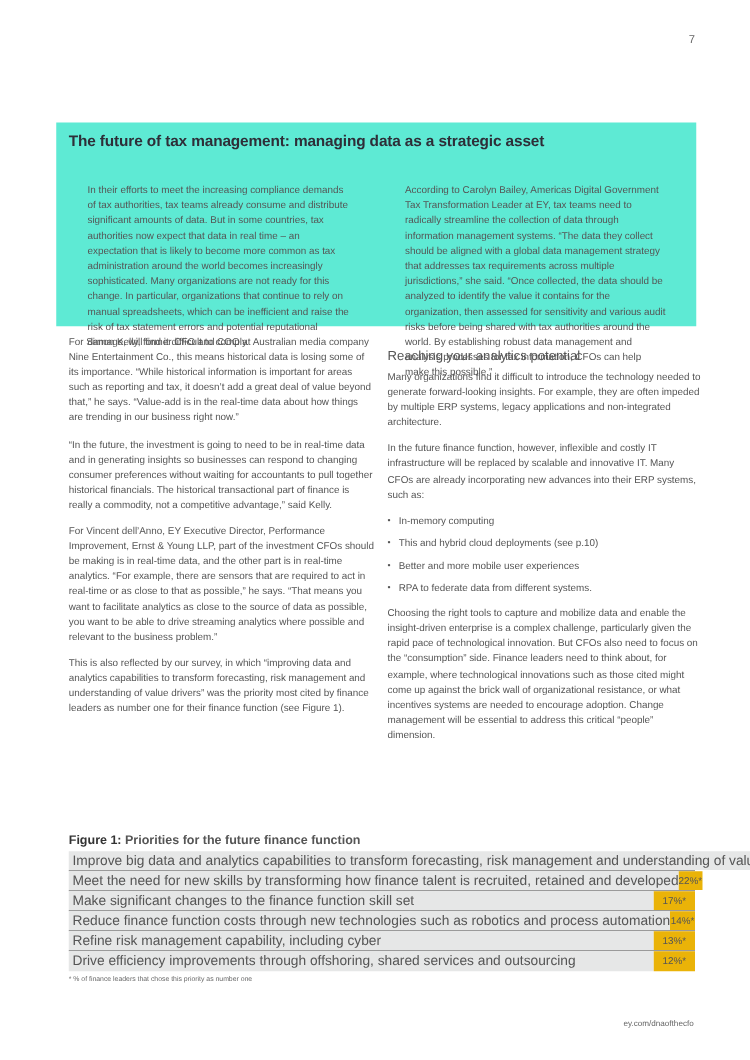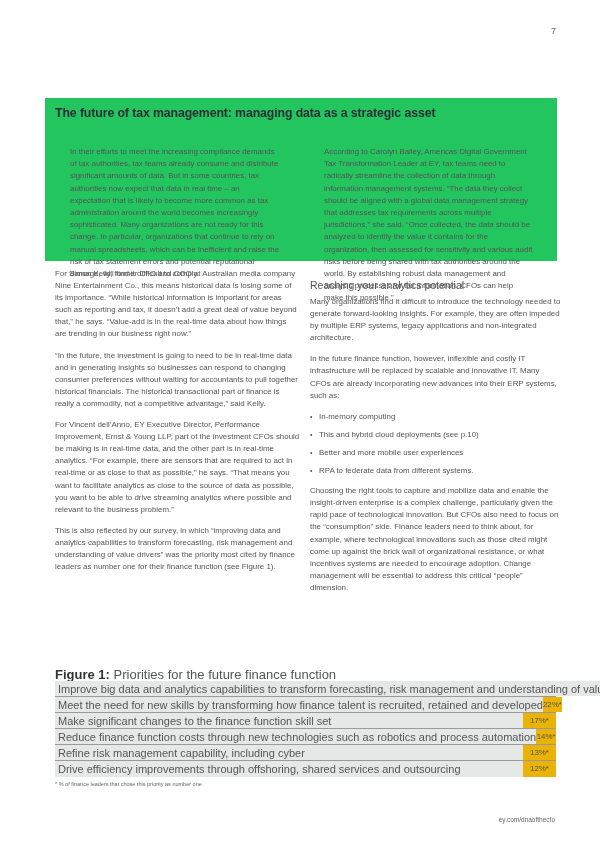--- a/index.html
+++ b/index.html
@@ -1,36 +1,36 @@
 <!DOCTYPE html>
 <html><head>
 <meta charset="utf-8">
 <style>
   html, body { margin: 0; padding: 0; background: #ffffff; }
   body { width: 600px; height: 848px; position: relative; overflow: hidden;
          font-family: "Liberation Sans", sans-serif; color: #4a4a4a; }
   .page-num { position: absolute; top: 26px; right: 44px; font-size: 9px; color: #666; }
   .box { position: absolute; left: 45px; top: 98px; width: 512px; height: 163px;
-         background: #22c55e; padding: 0 0 0 10px; box-sizing: border-box; }
+         background: #5eead4; padding: 0 0 0 10px; box-sizing: border-box; }
   .box h2 { margin: 0; position: absolute; top: 8px; left: 10px;
             font-size: 12.3px; font-weight: bold; color: #2e2e38; letter-spacing: -0.1px; }
   .box .col { position: absolute; top: 33px; width: 240px; font-size: 7.9px;
               line-height: 12.2px; color: #555; }
   .box .col.l { left: 10px; }
   .box .col.r { left: 264px; }
   .col p { margin: 15px; }
   .body-col { position: absolute; font-size: 7.9px; line-height: 12.1px; color: #555; width: 245px; }
   .body-col.l { left: 55px; top: 268px; }
   .body-col.r { left: 310px; top: 296px; width: 252px; }
   .body-col p { margin: 0 0 9px 0; }
   .subhead { position: absolute; left: 310px; top: 279px; font-size: 10.5px; color: #555; }
   ul.bullets { list-style: none; margin: 0 0 8px 0; padding: 0; }
   ul.bullets li { position: relative; padding-left: 9px; margin-bottom: 6px; }
   ul.bullets li::before { content: "\2022"; position: absolute; left: 0; top: 0; font-size: 7px; }
-  .fig-title { position: absolute; left: 55px; top: 667px; font-size: 13px; color: #555; }
+  .fig-title { position: absolute; left: 55px; top: 667px; font-size: 10px; color: #555; font-weight: bold; }
   .fig-title b { color: #333; }
   .fig-table { position: absolute; left: 55px; top: 681px; width: 501px; }
   .fig-row { display: flex; height: 16px; border-bottom: 1px solid #9a9a9a; box-sizing: border-box; }
   .fig-row:last-child { border-bottom: none; }
   .fig-label { flex: 1; background: #e6e7e7; font-size: 11px; line-height: 16px; padding-left: 3px; color: #555; white-space: nowrap; }
   .fig-val { width: 33px; background: #eab308; font-size: 7.9px; line-height: 16px; text-align: center; color: #555; }
   .footnote { position: absolute; left: 55px; top: 781px; font-size: 5.5px; color: #666; }
   .footer-url { position: absolute; right: 45px; top: 816px; font-size: 6.5px; color: #666; }
 </style>
 </head>

